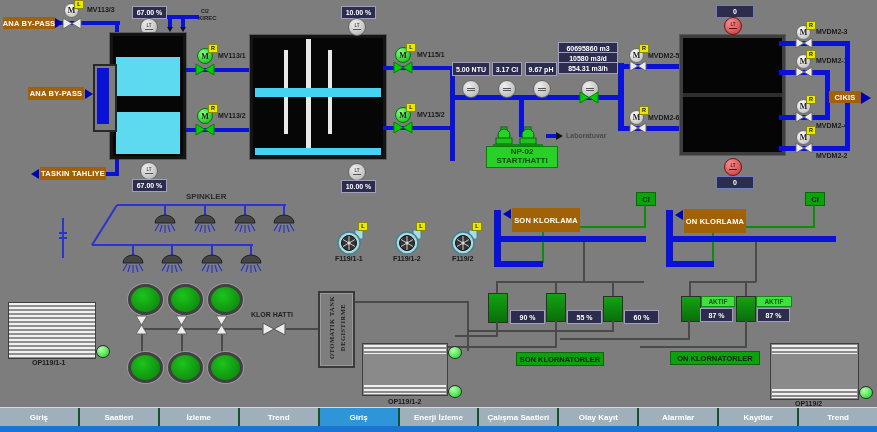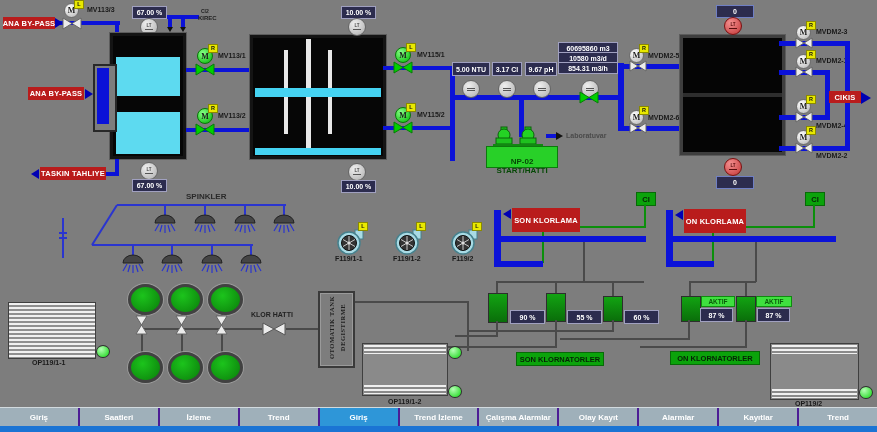--- a/index.html
+++ b/index.html
@@ -4,21 +4,21 @@
 <style>
   html,body{margin:0;padding:0;background:#555;}
   #screen{position:relative;width:877px;height:432px;background:#7d7d7d;overflow:hidden;
           font-family:"Liberation Sans",sans-serif;}
   .abs{position:absolute;}
   
   .bp{position:absolute;background:#0b12d8;}
   .gp{position:absolute;background:#0b8f0b;}
   .gl{position:absolute;background:#4a4a4a;}
   
-  .lblb{position:absolute;background:#b91c1c;color:#fff;font-size:7.5px;font-weight:bold;
+  .lblb{position:absolute;background:#a16207;color:#fff;font-size:7.5px;font-weight:bold;
         display:flex;align-items:center;justify-content:center;letter-spacing:.2px;white-space:nowrap;}
   
   .lblg{position:absolute;background:#0ba30b;color:#062306;font-size:7.5px;font-weight:bold;
         border:1px solid #076a07;display:flex;align-items:center;justify-content:center;white-space:nowrap;}
   
   .disp{position:absolute;background:#2c2c4e;color:#fff;border:1px solid #a0a0c0;font-size:7px;
         font-weight:bold;display:flex;align-items:center;justify-content:center;white-space:nowrap;}
   .disp.blu{border-color:#6f7fc4;}
   
   .vlabel{position:absolute;font-size:7px;font-weight:bold;color:#1a1a1a;white-space:nowrap;}
@@ -50,29 +50,29 @@
   .led{position:absolute;width:12px;height:11px;border-radius:50%;border:1px solid #2f2f2f;
        background:radial-gradient(circle at 35% 30%,#b4ffb4,#11d411);}
   .aktif{position:absolute;background:#3fe03f;border:1px solid #0e8c0e;color:#0a5c0a;font-size:6.5px;
          font-weight:bold;display:flex;align-items:center;justify-content:center;}
   
   .panelA{position:absolute;border:1px solid #3f3f3f;background:repeating-linear-gradient(180deg,#f0f0f0 0 2px,#8f8f8f 2px 4px);}
   .panelB{position:absolute;border:1px solid #3f3f3f;background:#8a8a8a;}
   .pstripe{position:absolute;left:1px;right:1px;height:9px;background:repeating-linear-gradient(180deg,#f0f0f0 0 2px,#8a8a8a 2px 4px);}
   
   .btn-np{position:absolute;background:#28d028;border:1px solid #0c7a0c;color:#064906;font-weight:bold;
-          font-size:8px;text-align:center;line-height:1.15;padding-top:10px;box-sizing:border-box;}
+          font-size:8px;text-align:center;line-height:1.15;padding-top:0;box-sizing:border-box;}
   
   .otobox{position:absolute;border:2px solid #3a3a3a;box-shadow:inset 0 0 0 1px #9a9a9a;background:#7d7d7d;}
   .vtext{position:absolute;width:70px;text-align:center;transform:rotate(-90deg);transform-origin:center;
          font-family:"Liberation Serif",serif;font-weight:bold;font-size:6.5px;color:#1f1f1f;letter-spacing:.5px;white-space:nowrap;}
   
   .nav{position:absolute;left:0;top:407px;width:877px;height:19px;display:flex;background:#9fb0ba;border-top:1px solid #d2dade;box-sizing:border-box;}
   .tab{flex:1;display:flex;align-items:center;justify-content:center;color:#fff;font-size:8px;font-weight:bold;
-       border-right:2px solid #4c1d95;cursor:pointer;white-space:nowrap;}
+       border-right:2px solid #14532d;cursor:pointer;white-space:nowrap;}
   .tab:last-child{border-right:none;}
   .tab.active{background:#2e96d8;}
   .navstrip{position:absolute;left:0;top:426px;width:877px;height:6px;background:#1b74d4;}
   .smalltxt{position:absolute;font-size:6px;font-weight:bold;color:#222;white-space:nowrap;text-align:center;}
 </style>
 </head>
 <body>
 
 <div id="screen">
 
@@ -571,22 +571,22 @@
   </div>
   <div class="led" style="left:859px;top:386px"></div>
   <div class="vlabel" style="left:795px;top:400px">OP119/2</div>
 
   <div class="nav">
     <div class="tab">Giriş</div>
     <div class="tab">Saatleri</div>
     <div class="tab">İzleme</div>
     <div class="tab">Trend</div>
     <div class="tab active">Giriş</div>
-    <div class="tab">Trend İzleme</div>
-    <div class="tab">Çalışma Alarmlar</div>
+    <div class="tab">Enerji İzleme</div>
+    <div class="tab">Çalışma Saatleri</div>
     <div class="tab">Olay Kayıt</div>
     <div class="tab">Alarmlar</div>
     <div class="tab">Kayıtlar</div>
     <div class="tab">Trend</div>
   </div>
   <div class="navstrip"></div>
 
 </div>
 
 </body></html>

